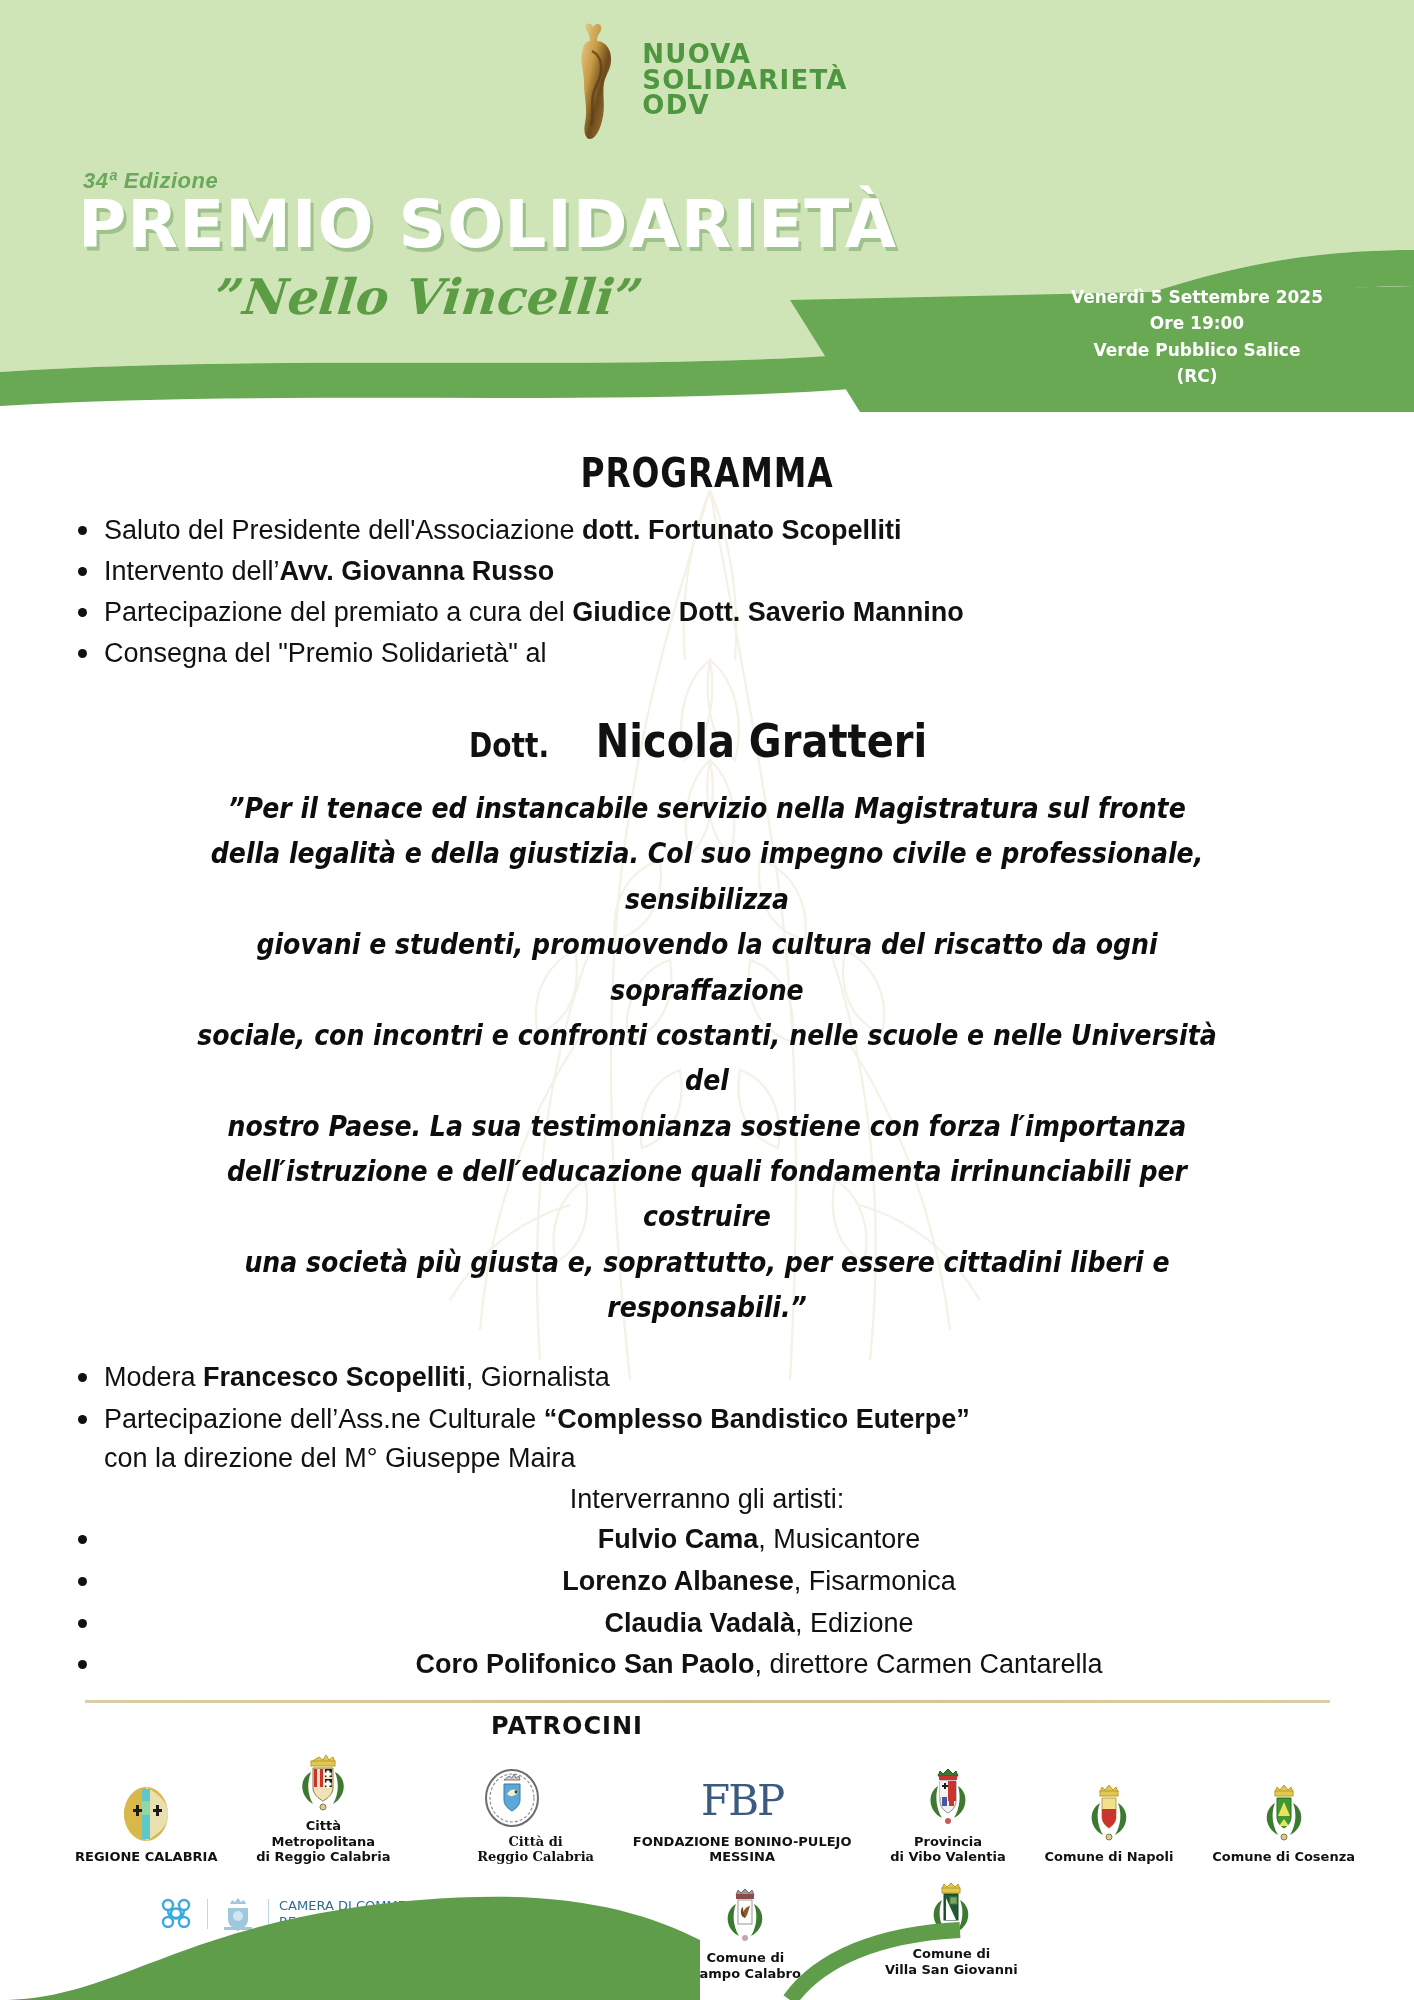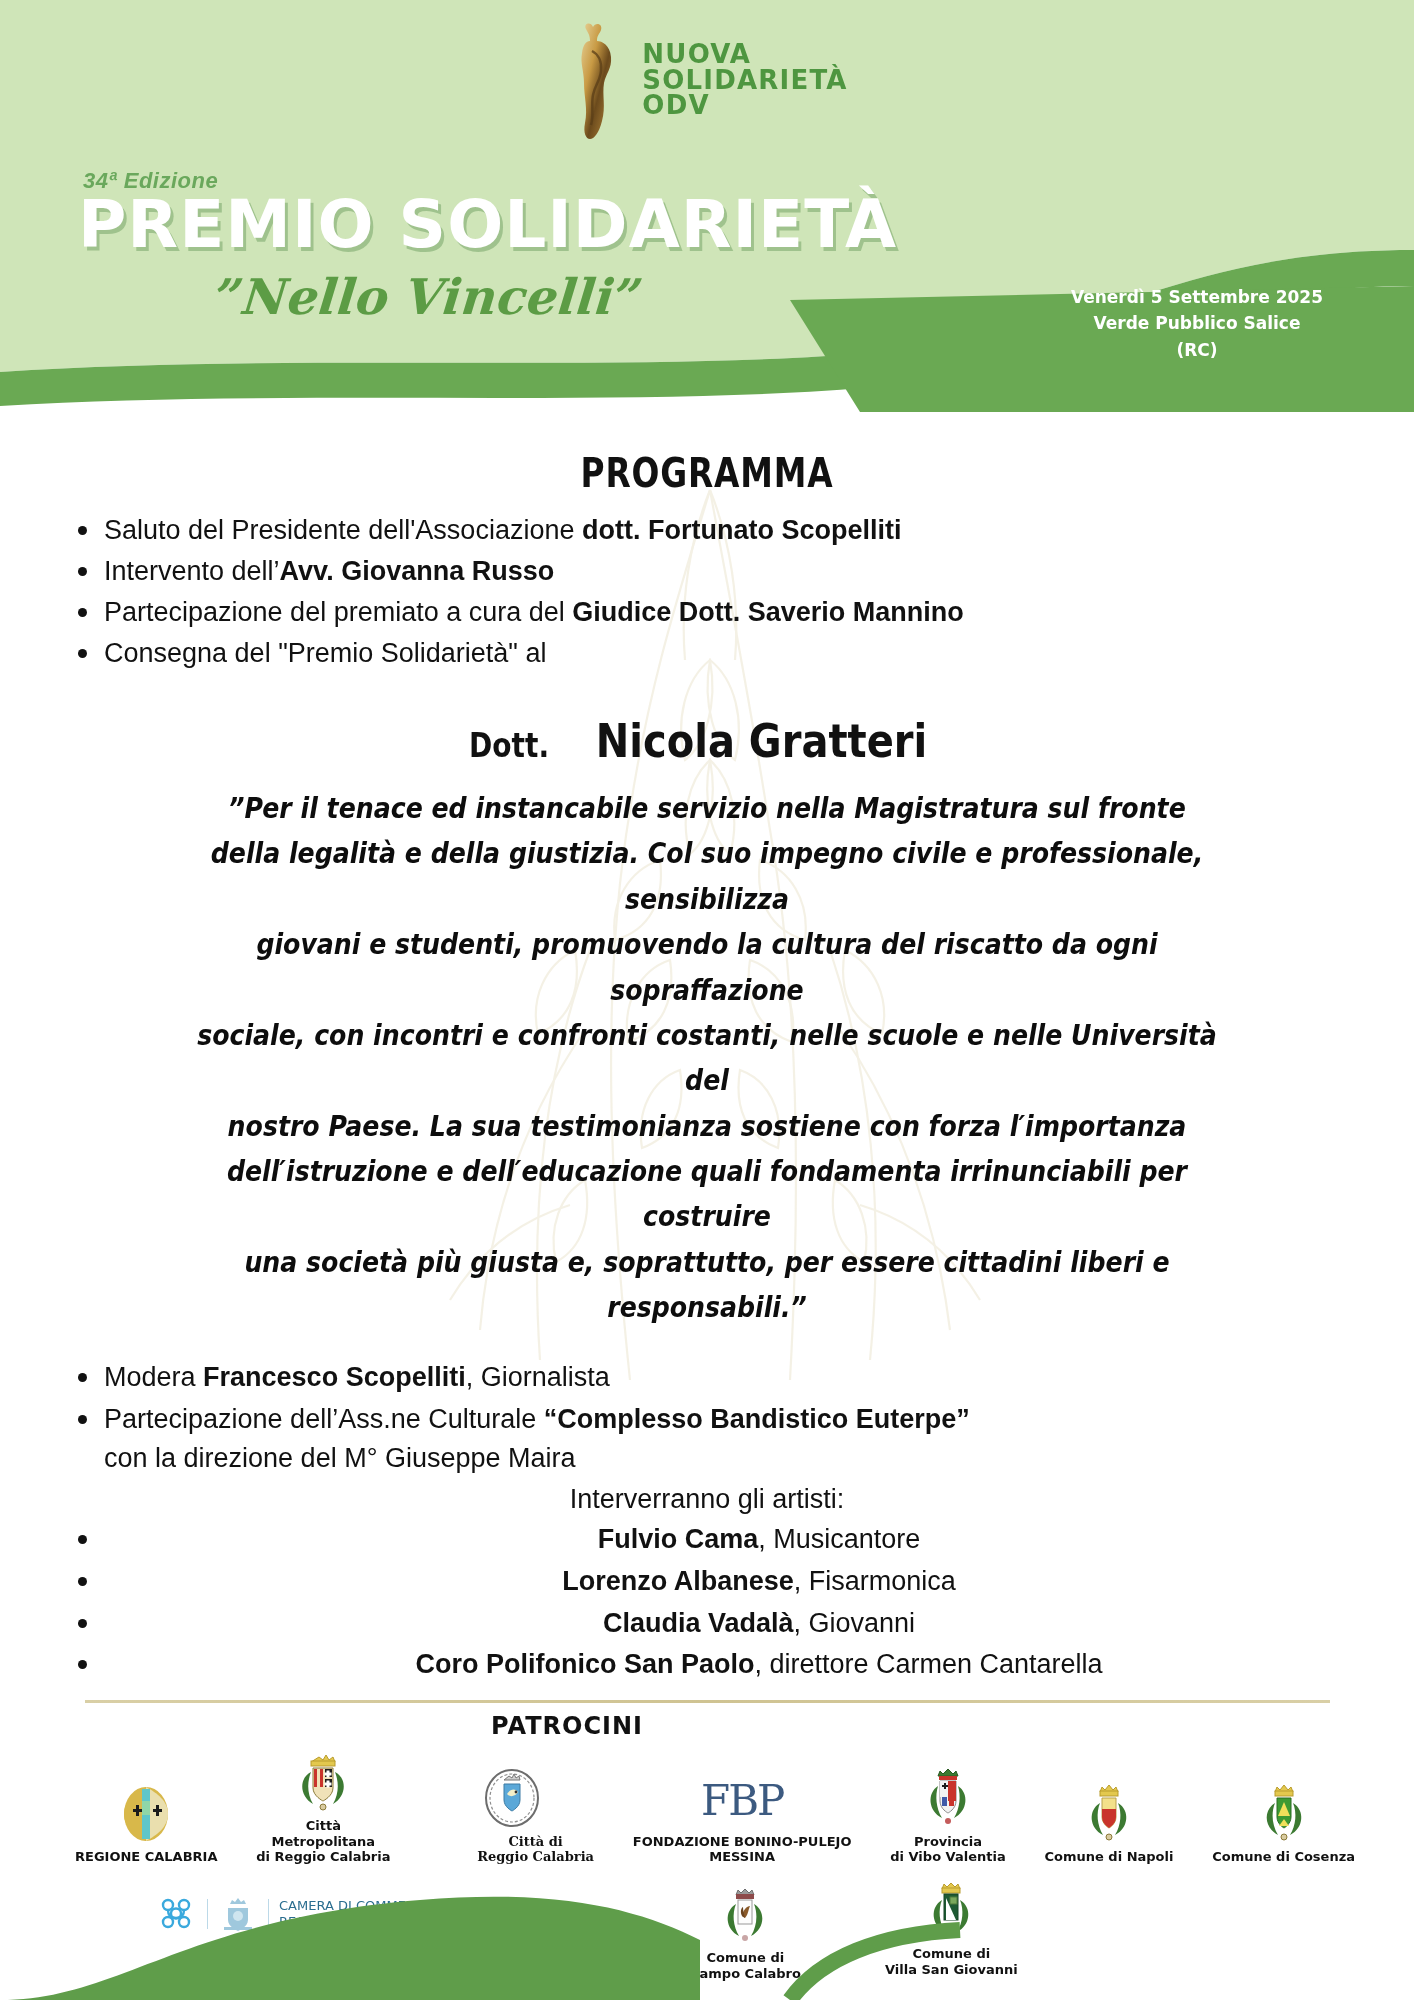--- a/index.html
+++ b/index.html
@@ -130,20 +130,21 @@
         <span>ODV</span>
       </div>
     </div>
 
     <div class="edition">34ª Edizione</div>
     <div class="main-title">PREMIO SOLIDARIETÀ</div>
     <div class="sub-title">”Nello Vincelli”</div>
 
     <div class="datebox">
       <div>Venerdì 5 Settembre 2025</div>
+      <div>Ore 19:00</div>
       <div>Verde Pubblico Salice</div>
       <div>(RC)</div>
     </div>
   </div>
 
   <svg class="watermark" viewBox="0 0 760 950">
     <g stroke="#d8cba2" fill="none" stroke-width="2.2" opacity=".9">
       <path d="M300,950 C280,760 270,560 300,380 C320,250 350,160 380,60"></path>
       <path d="M460,950 C470,770 470,570 440,400 C420,270 400,170 380,60"></path>
       <path d="M380,60 C360,110 350,170 355,230"></path>
@@ -202,21 +203,21 @@
       <li><span>Partecipazione dell’Ass.ne Culturale </span><b>“Complesso Bandistico Euterpe”</b>
         <div class="subline" style="padding-left:0">con la direzione del M° Giuseppe Maira</div>
       </li>
     </ul>
 
     <div class="artists-head">Interverranno gli artisti:</div>
 
     <ul class="artists">
       <li><b>Fulvio Cama</b><span>, Musicantore</span></li>
       <li><b>Lorenzo Albanese</b><span>, Fisarmonica</span></li>
-      <li><b>Claudia Vadalà</b><span>, Giovanni</span></li>
+      <li><b>Claudia Vadalà</b><span>, Edizione</span></li>
       <li><b>Coro Polifonico San Paolo</b><span>, direttore Carmen Cantarella</span></li>
     </ul>
   </div>
 
   <div class="divider"></div>
   <div class="patrocini-label">PATROCINI</div>
 
   <div class="logo-row" style="top:1752px;left:75px;width:1280px;justify-content:space-between;">
 
     <div class="logo-cell">

